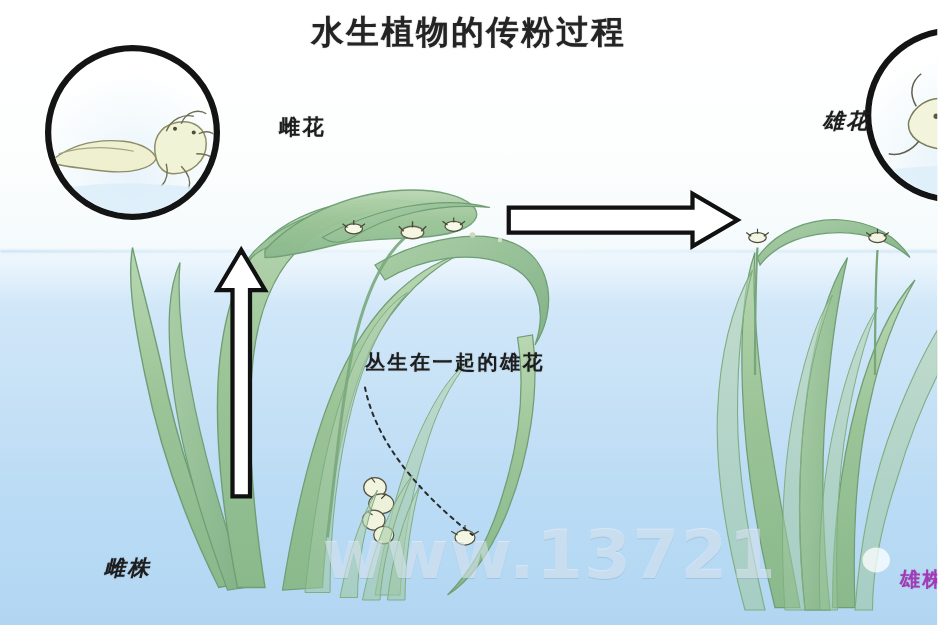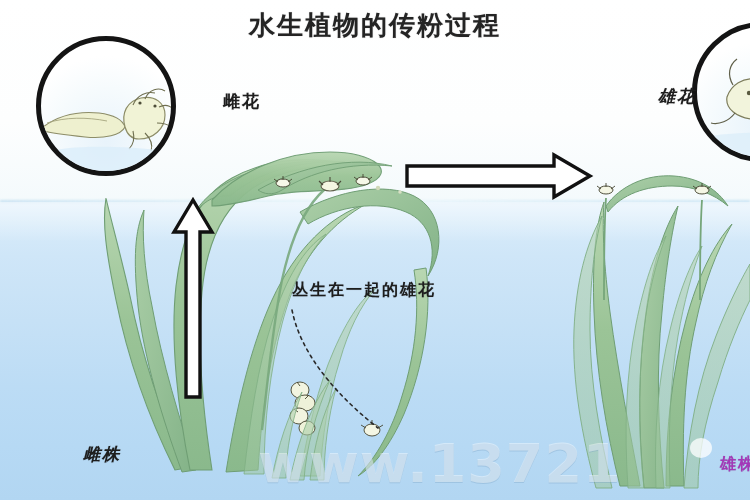--- a/index.html
+++ b/index.html
@@ -86,21 +86,21 @@
   
   .arrow-svg{position:absolute;}
   #arrow-up{left:168px;top:192px;}
   #arrow-right{left:404px;top:152px;}
 
   
   .plants{position:absolute;left:0;top:0;width:750px;height:500px;}
 
   
   .watermark{
-    position:absolute;left:258px;top:432px;
+    position:absolute;left:258px;top:412px;
     font-size:54px;font-weight:700;letter-spacing:1px;
     color:rgba(255,255,255,.42);
     text-shadow:0 1px 0 rgba(120,160,195,.35);
     font-family:"DejaVu Sans","Liberation Sans",sans-serif;
     white-space:nowrap;pointer-events:none;
   }
   .wm-badge{
     position:absolute;left:690px;top:438px;width:22px;height:20px;
     border-radius:50%;
     background:rgba(255,255,255,.75);

